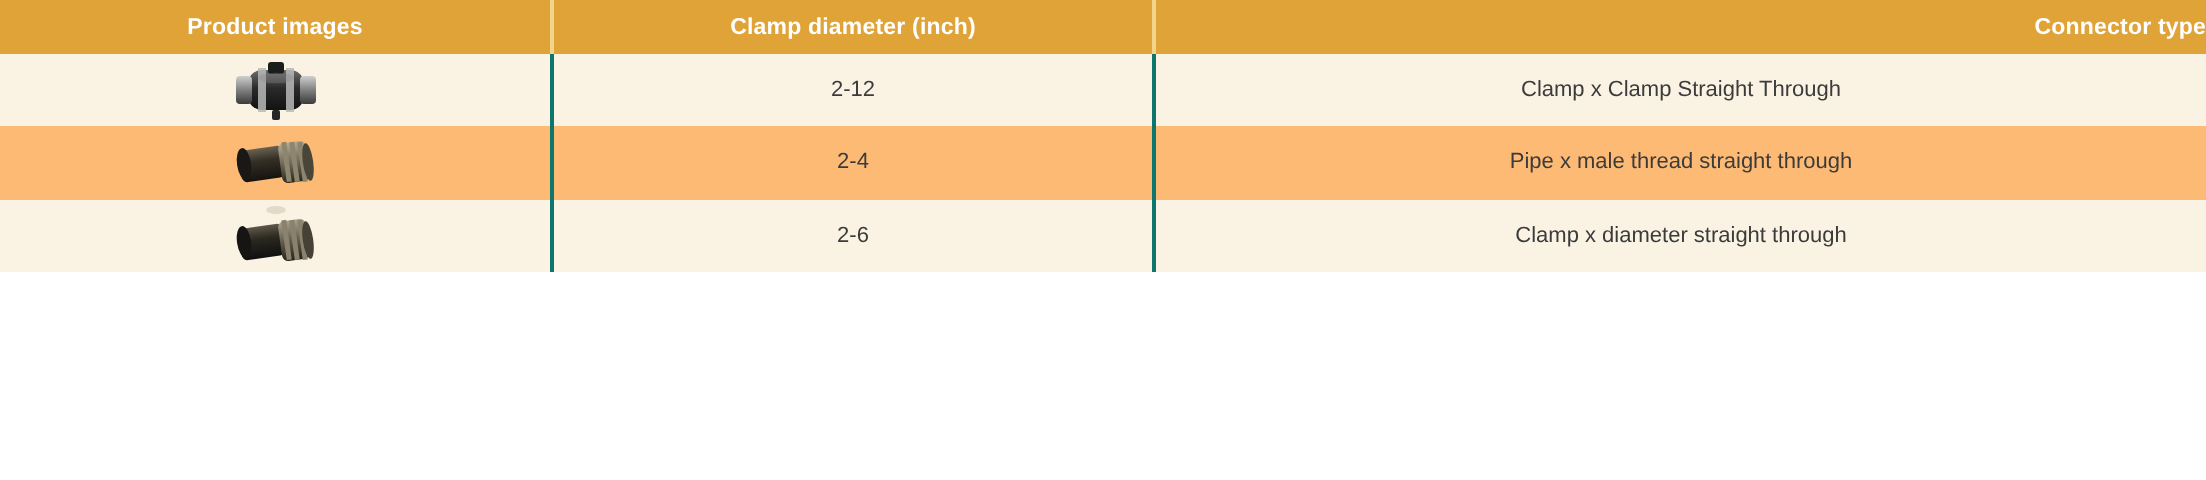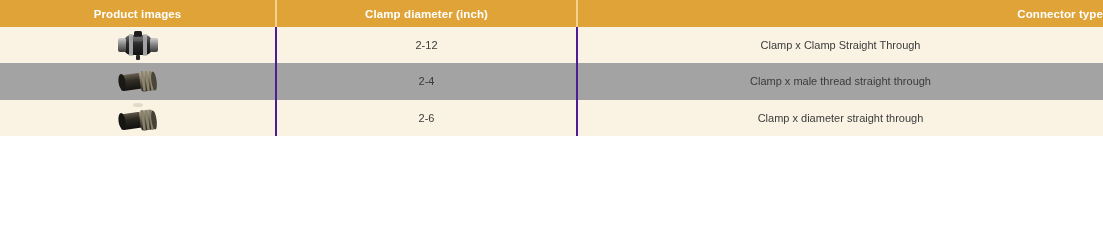--- a/index.html
+++ b/index.html
@@ -36,30 +36,30 @@
     vertical-align: middle;
     padding: 0;
     margin: 0;
     letter-spacing: 0.1px;
     border-right: 2px solid #F2D58A;
   }
   thead th:last-child { border-right: none; text-align: right; }
 
   tbody tr { height: 36px; }
   tbody tr.row-odd  td { background: #FAF3E4; }
-  tbody tr.row-even td { background: #a3a3a3; }
+  tbody tr.row-even td { background: #fdba74; }
 
   tbody td {
     padding: 0;
     margin: 0;
     text-align: center;
     vertical-align: middle;
     font-size: 11px;
     color: #3b3b3b;
-    border-right: 2px solid #4c1d95;
+    border-right: 2px solid #0f766e;
   }
   tbody td:last-child { border-right: none; text-align: center; }
 
   td.cell-img { text-align: center; }
 
   .thumb-wrap {
     display: inline-block;
     width: 56px;
     height: 32px;
     position: relative;
@@ -146,21 +146,21 @@
             <rect x="40" y="6" width="2.5" height="20" fill="#8e856e" transform="rotate(-8 41 16)"></rect>
             <ellipse cx="12" cy="17" rx="3.5" ry="8" fill="#1a1814" transform="rotate(-8 12 17)"></ellipse>
             <ellipse cx="44" cy="16" rx="2.6" ry="9.5" fill="#4a4539" transform="rotate(-8 44 16)"></ellipse>
           </svg>
         </span>
       </td>
       <td>
         <span class="cell-text">2-4</span>
       </td>
       <td>
-        <span class="cell-text">Clamp x male thread straight through</span>
+        <span class="cell-text">Pipe x male thread straight through</span>
       </td>
     </tr>
 
     <tr class="row-odd">
       <td class="cell-img">
         <span class="thumb-wrap">
           <svg width="56" height="32" viewBox="0 0 56 32" xmlns="http://www.w3.org/2000/svg">
             <defs>
               <linearGradient id="g3body" x1="0" y1="0" x2="0" y2="1">
                 <stop offset="0%" stop-color="#5e5749"></stop>

